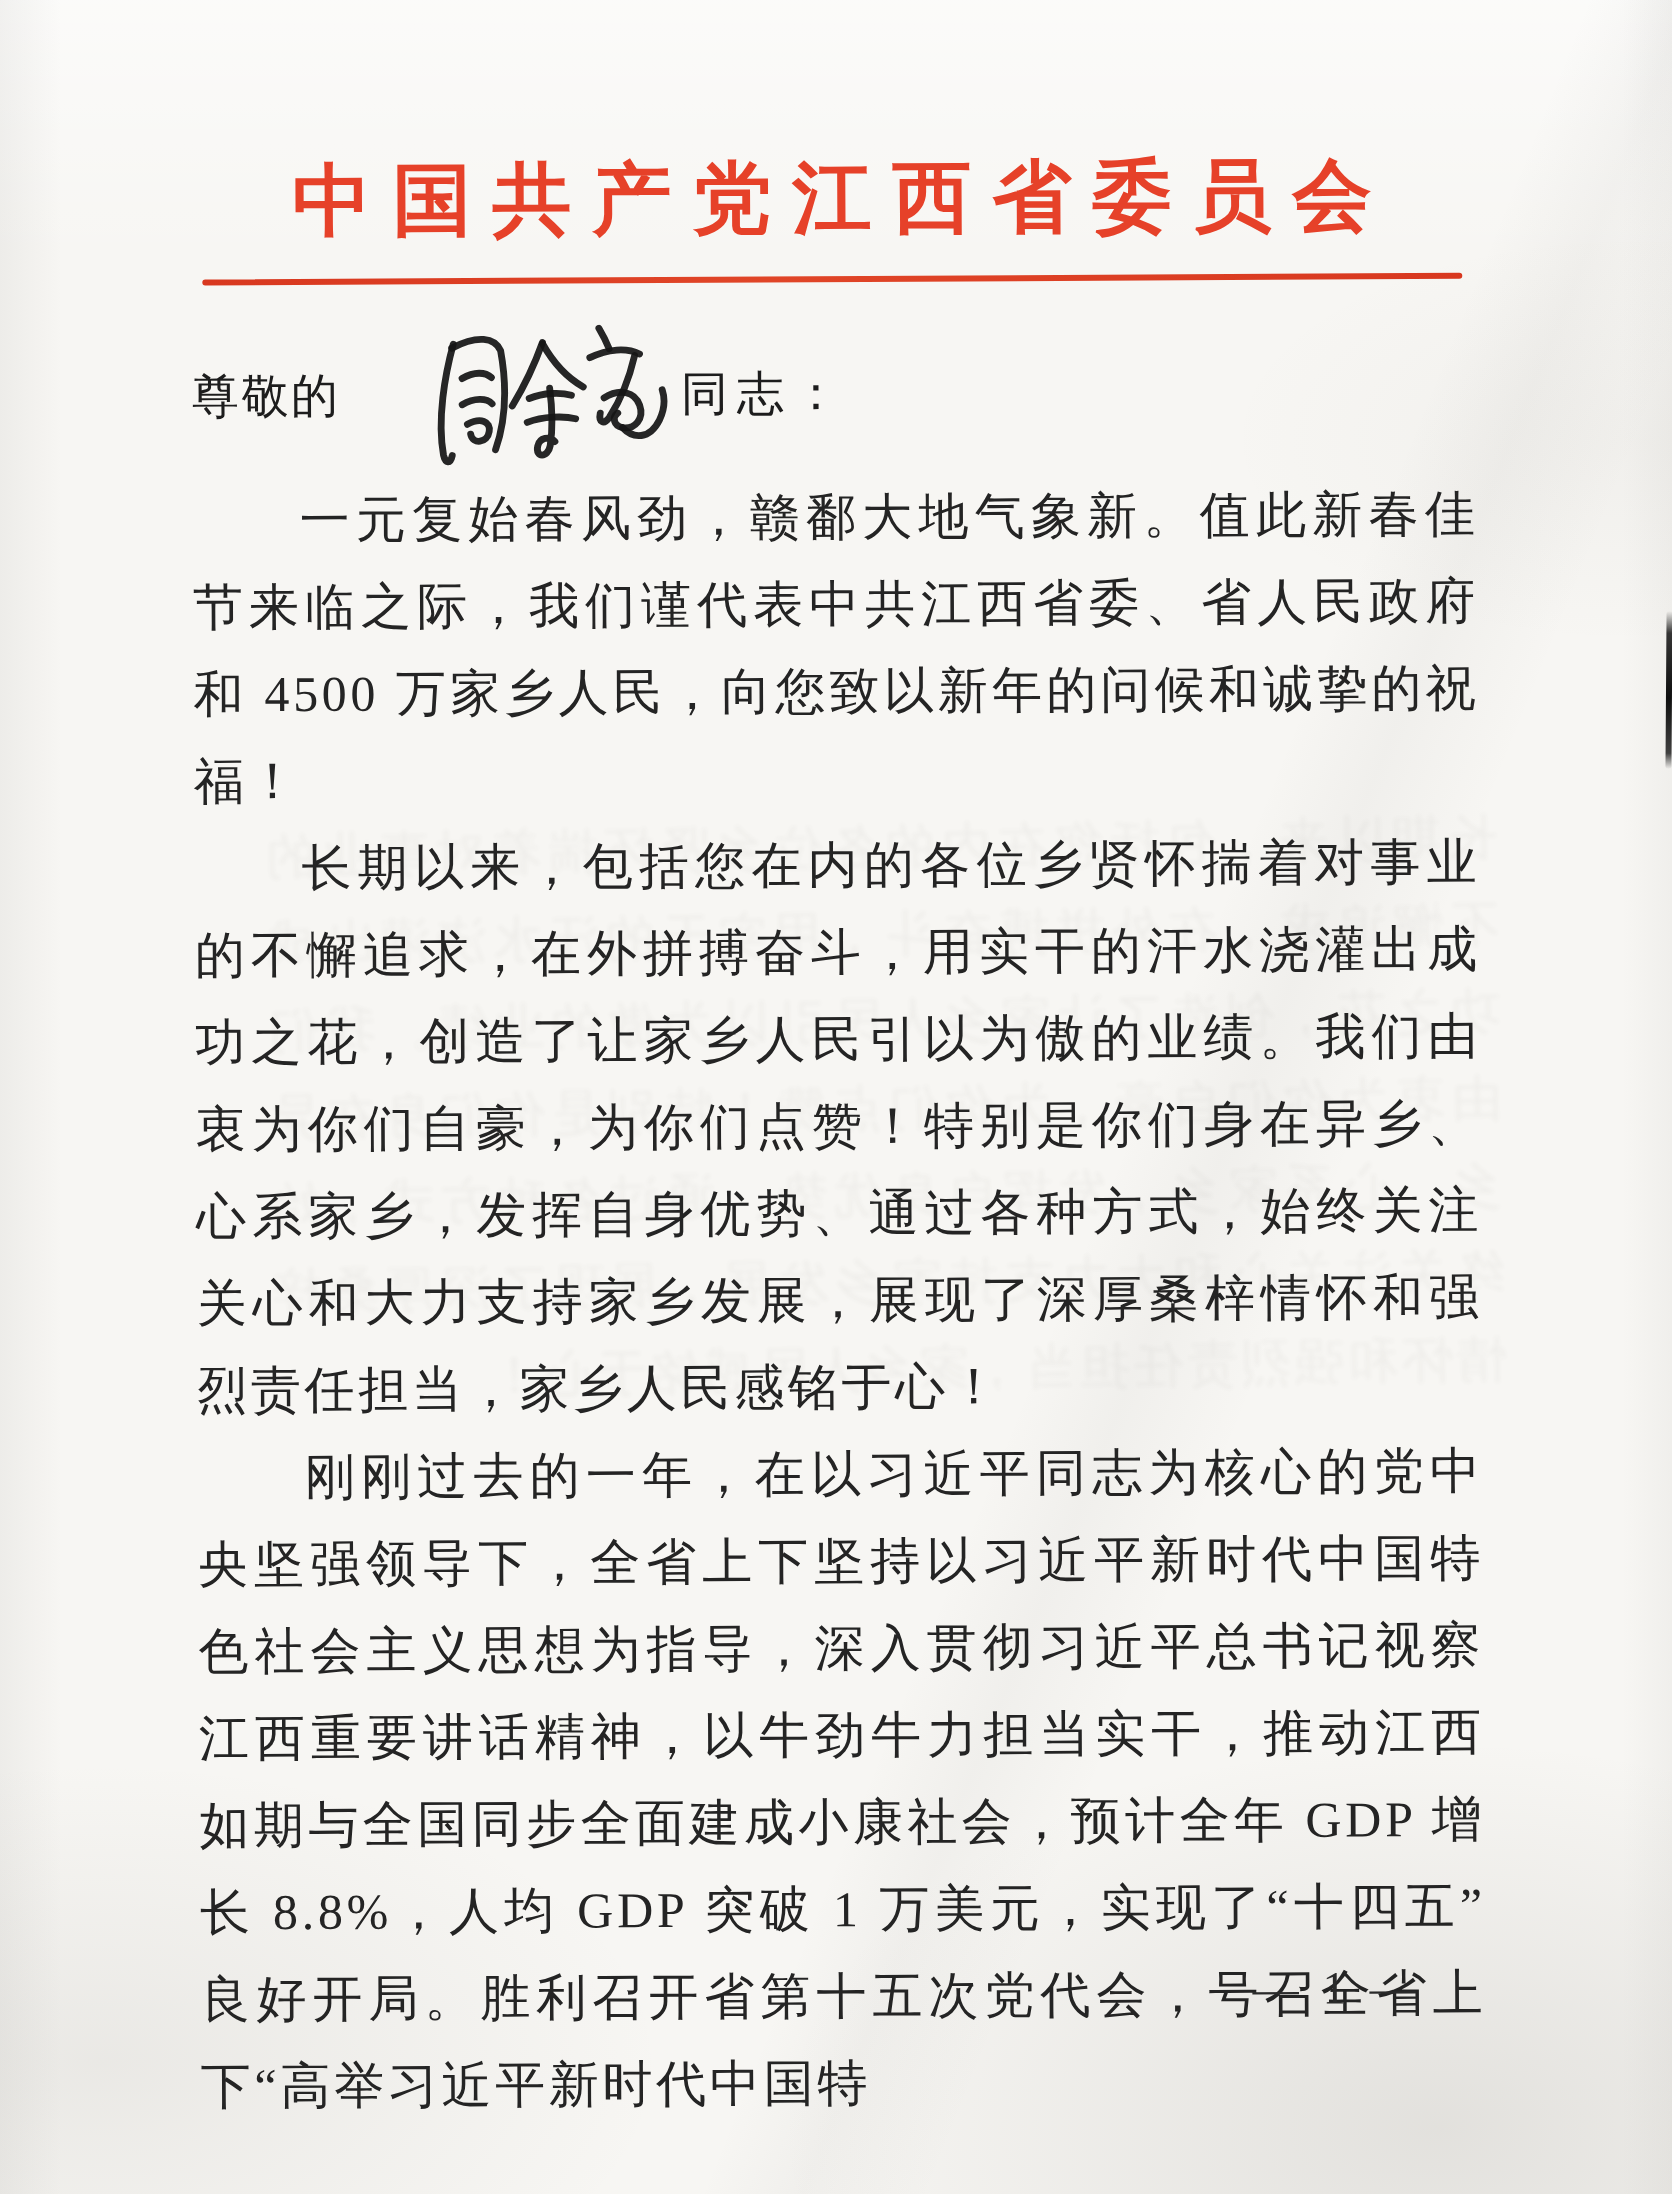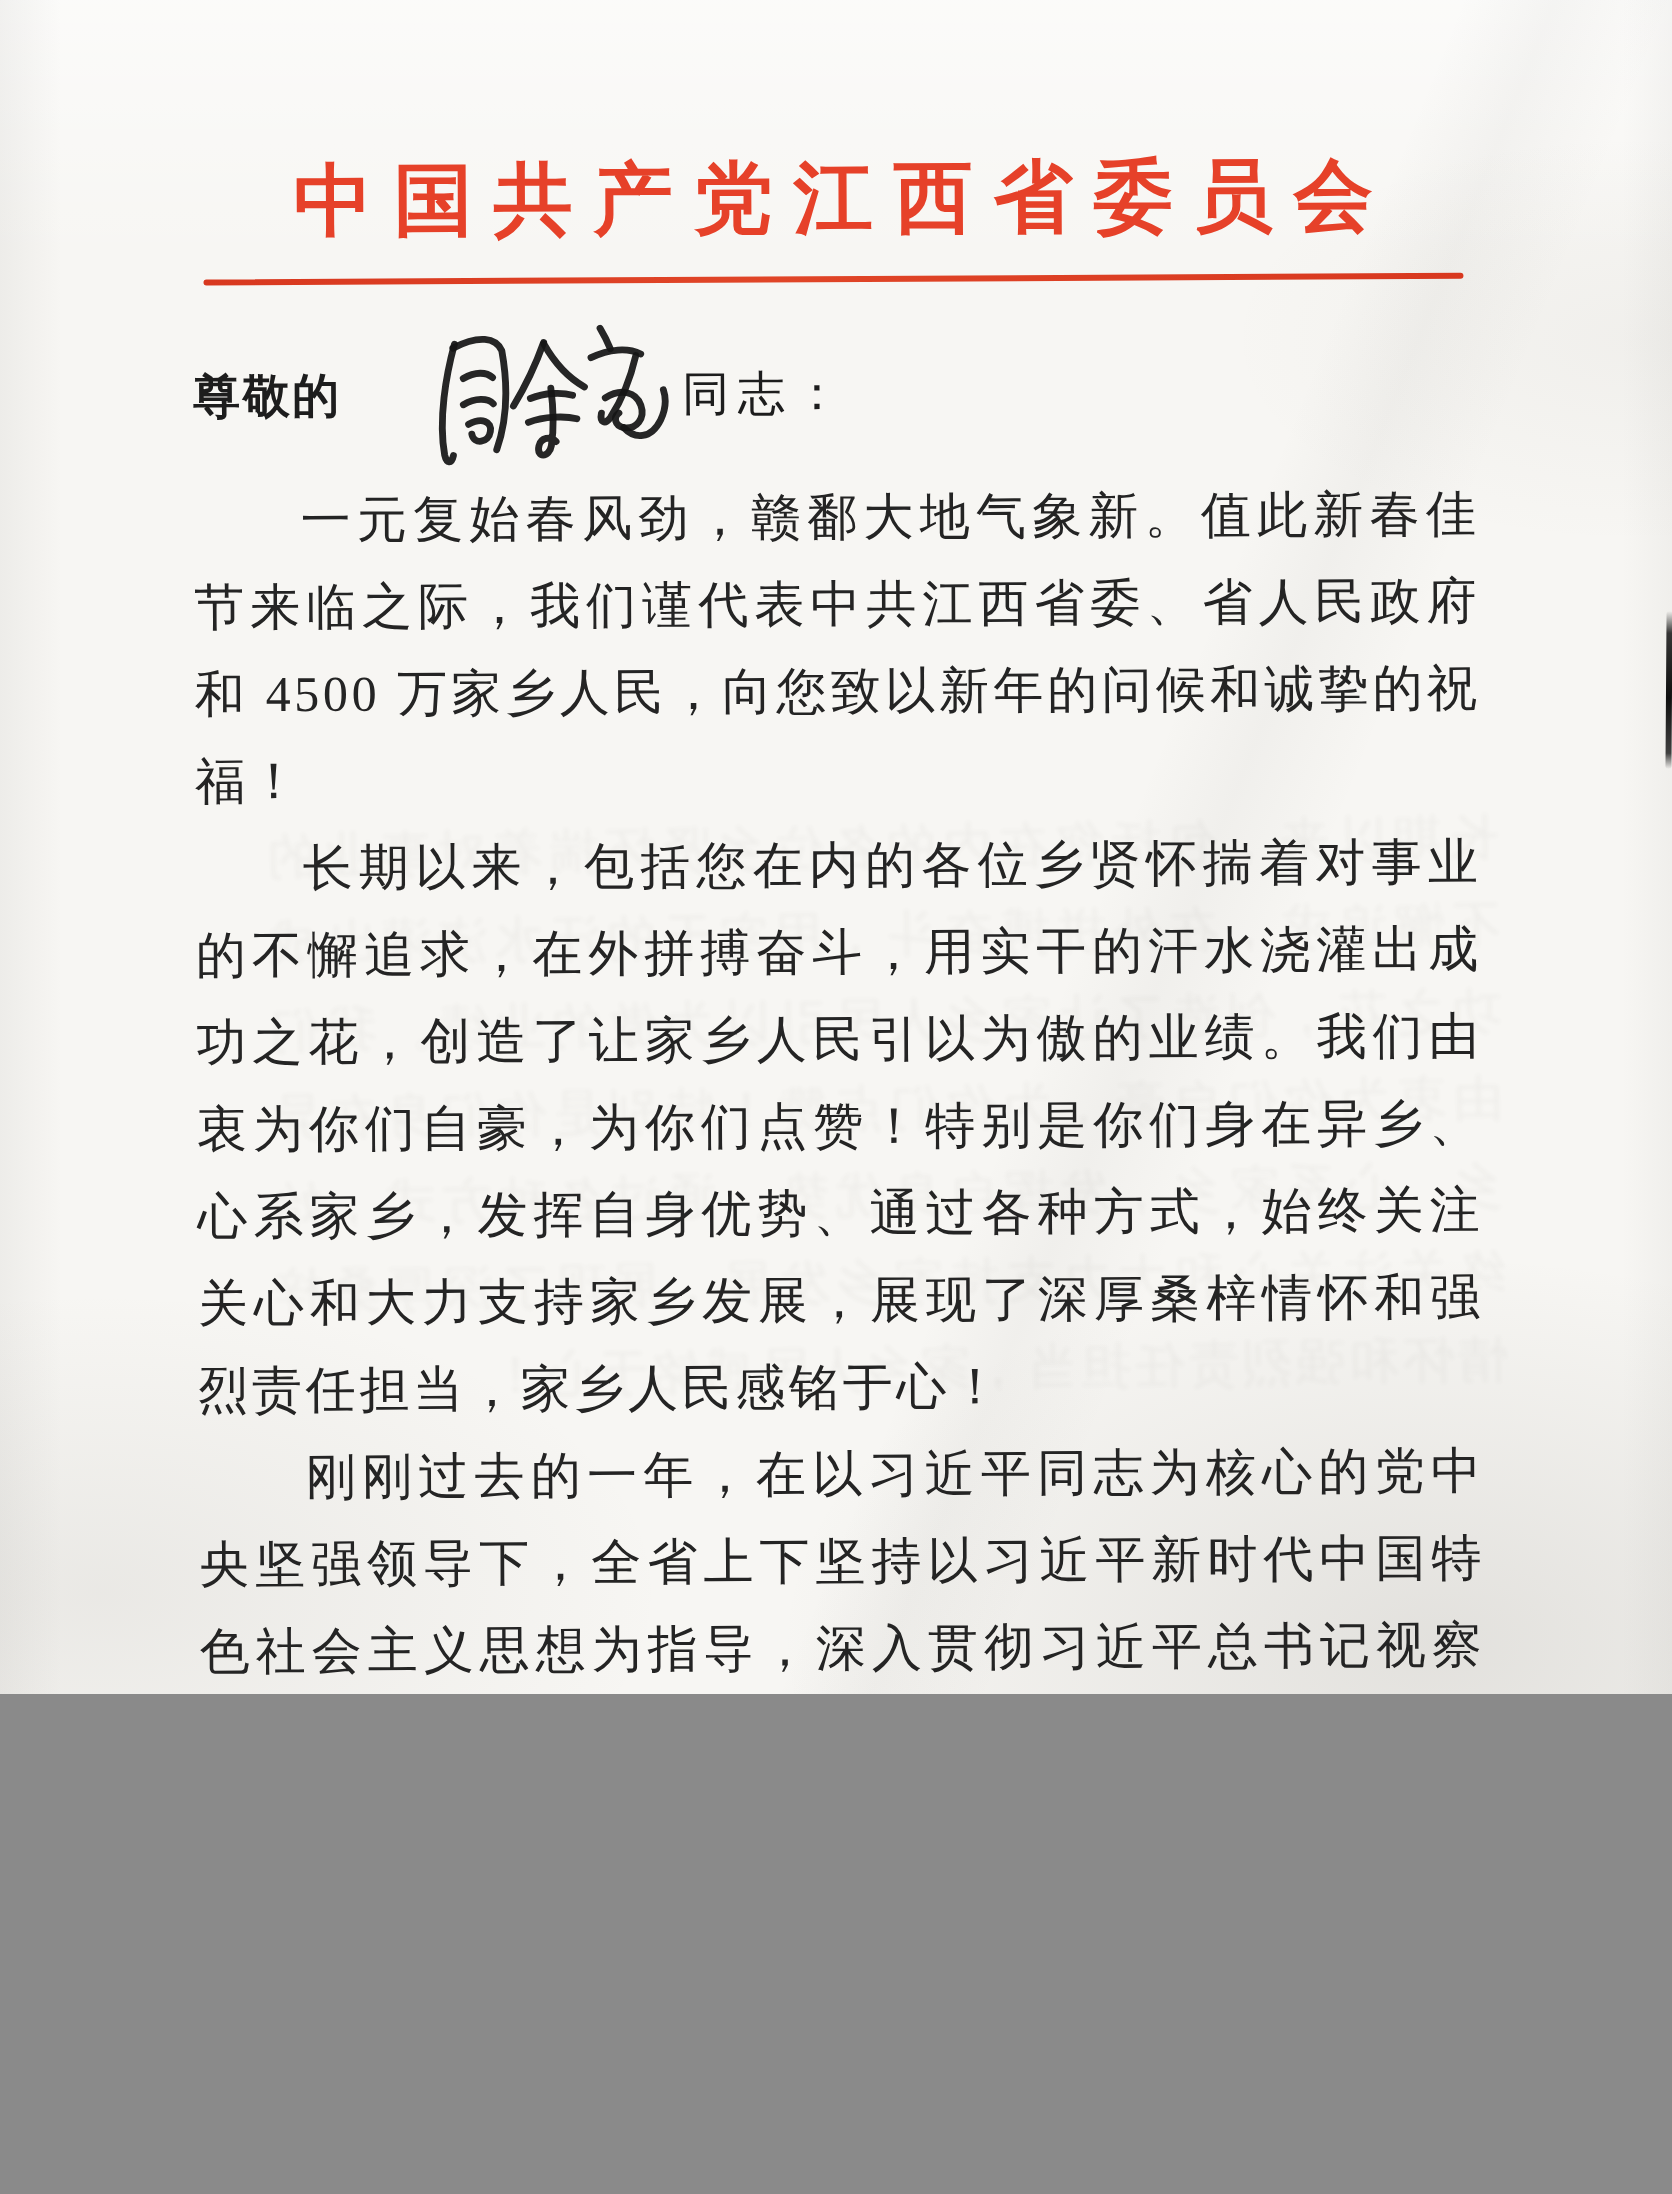--- a/index.html
+++ b/index.html
@@ -1,18 +1,18 @@
 <!DOCTYPE html>
 <html lang="zh" style="font-size:10px"><head>
 <meta charset="utf-8">
 <style>
   html,body{margin:0;padding:0;background:#8a8a8a;}
   .page{
     position:relative;
-    width:1672px;height:1694px;
+    width:1672px;height:2194px;
     margin:0 auto;
     overflow:hidden;
     background-color:#f7f6f3;
     background-image:
       radial-gradient(1061px 624px at 86% 97%, rgba(118,114,106,0.16), rgba(118,114,106,0) 62%),
       radial-gradient(936px 499px at 6% 94%, rgba(118,114,106,0.10), rgba(118,114,106,0) 60%),
       radial-gradient(749px 374px at 98% 20%, rgba(118,114,106,0.05), rgba(118,114,106,0) 55%),
       linear-gradient(90deg, rgba(108,106,102,0.07), rgba(108,106,102,0) 62px),
       linear-gradient(270deg, rgba(108,106,102,0.05), rgba(108,106,102,0) 50px),
       linear-gradient(112deg, rgba(0,0,0,0) 62%, rgba(90,88,84,0.045) 66%, rgba(0,0,0,0) 71%),
@@ -28,21 +28,21 @@
     letter-spacing:21px;text-indent:21px;
     white-space:nowrap;
   }
   .red-rule{
     position:absolute;top:277px;left:206px;
     width:1260px;height:6.2px;
     background:linear-gradient(90deg,#d8381f,#e04527 45%,#d8381f);
     border-radius:3.7px;
   }
   .salutation{position:absolute;top:353px;left:195px;width:1286px;height:112px;color:#1d1d1d;}
-  .sal-prefix{position:absolute;left:0;top:10px;font-size:47px;letter-spacing:2.5px;font-weight:700;white-space:nowrap;}
+  .sal-prefix{position:absolute;left:0;top:10px;font-size:47px;letter-spacing:2.5px;font-weight:400;white-space:nowrap;}
   .sal-suffix{position:absolute;left:489px;top:10px;font-size:47px;letter-spacing:8.7px;font-weight:400;white-space:nowrap;}
   .signature{position:absolute;left:206px;top:-29px;width:270px;height:147px;}
   .signature path{fill:none;stroke:#151515;stroke-width:11;stroke-linecap:round;stroke-linejoin:round;opacity:0.93;}
   .body-text{
     position:absolute;top:475px;left:195px;width:1286px;
     font-size:50px;line-height:87px;letter-spacing:3.7px;
     color:#242424;text-align:justify;
   }
   .body-text p{margin:0;text-indent:107px;}
   .page-number{

